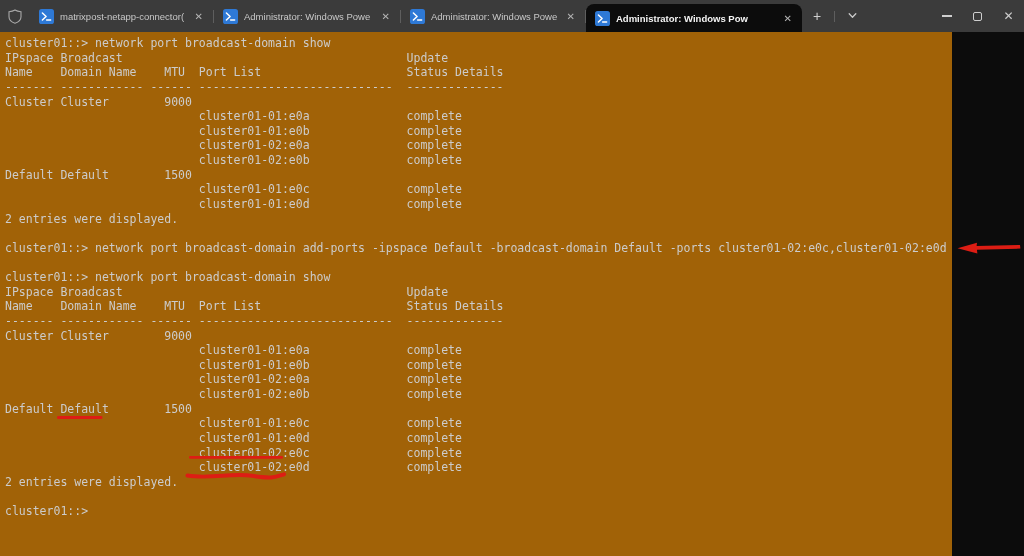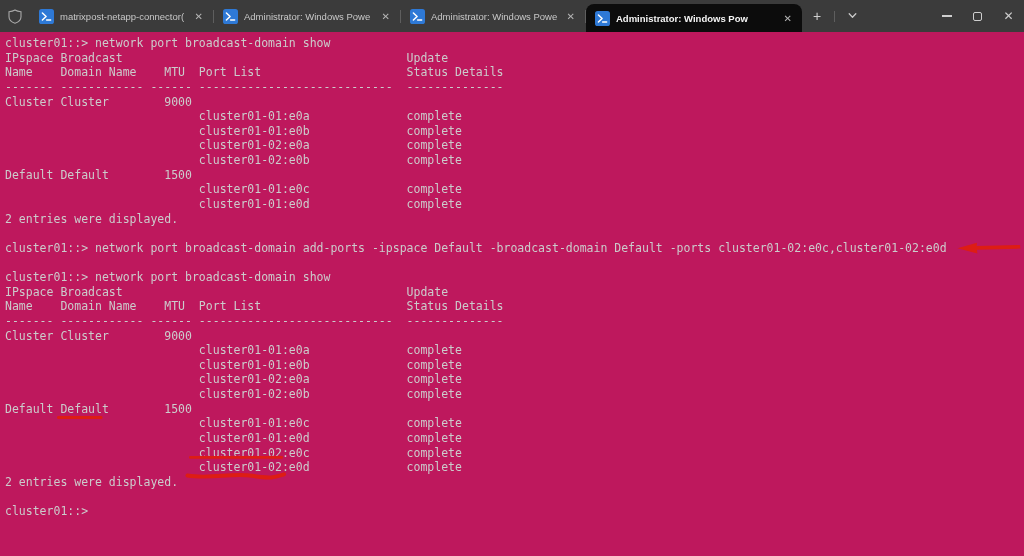--- a/index.html
+++ b/index.html
@@ -23,21 +23,21 @@
              color:#d0d0d0; font-size:14px; background:transparent; border:none; }
   .plus-divider { width:1px; height:11px; background:#5e5e5e; align-self:center; margin:0 2px; }
   .win-controls { margin-left:auto; display:flex; align-items:stretch; }
   .win-btn { width:31px; height:32px; display:flex; align-items:center; justify-content:center;
              background:transparent; border:none; color:#cfcfcf; }
   .icon-min { width:10px; height:1.3px; background:#cfcfcf; display:inline-block; }
   .icon-max { width:9px; height:9px; border:1.1px solid #cfcfcf; border-radius:2px; display:inline-block; }
   .icon-close { font-size:12px; color:#cfcfcf; }
 
   
-  .terminal { position:relative; width:1024px; height:524px; background:#be185d; }
+  .terminal { position:relative; width:952px; height:524px; background:#a16207; }
   .terminal pre { font-family:"DejaVu Sans Mono", monospace; font-size:11.5px; line-height:14.63px;
                   color:#cccccc; padding:4px 0 0 5px; white-space:pre; }
   .annotation-layer { position:absolute; left:0; top:0; width:1024px; height:524px;
                       pointer-events:none; }
 </style>
 </head>
 <body>
 
 <div class="titlebar">
   <div class="shield-wrap">

